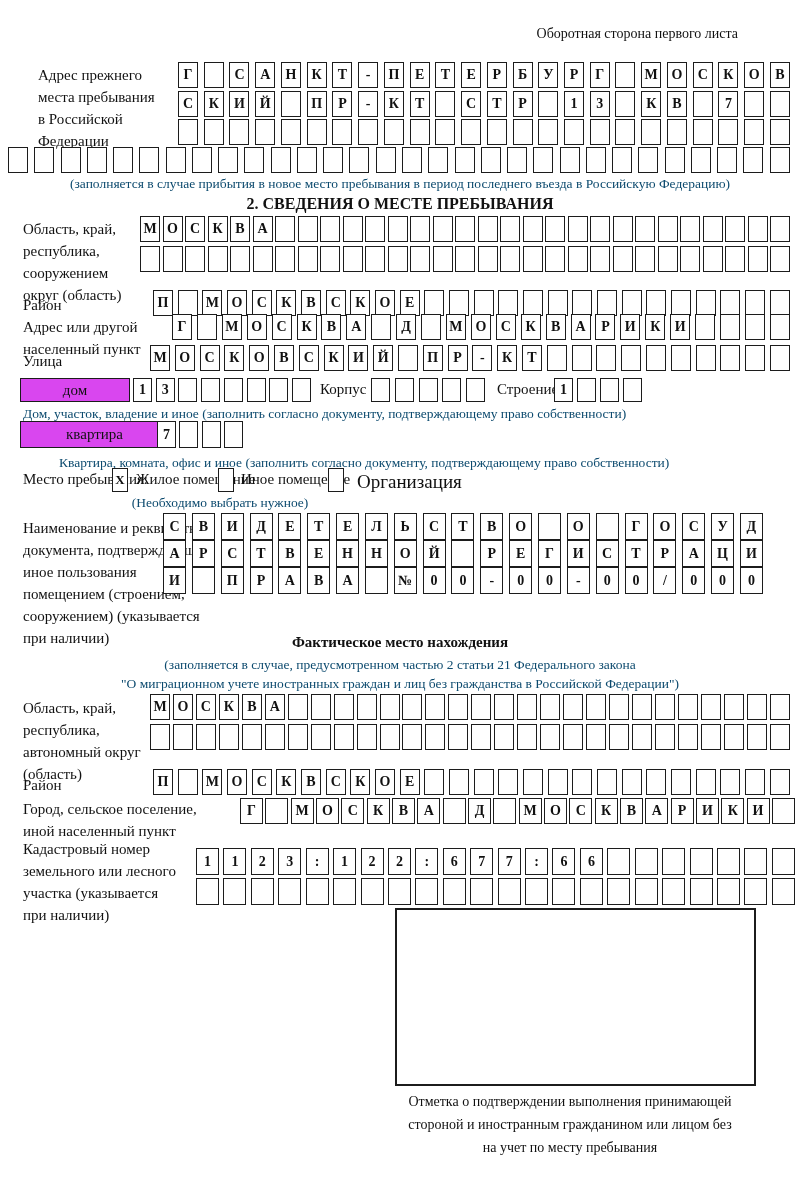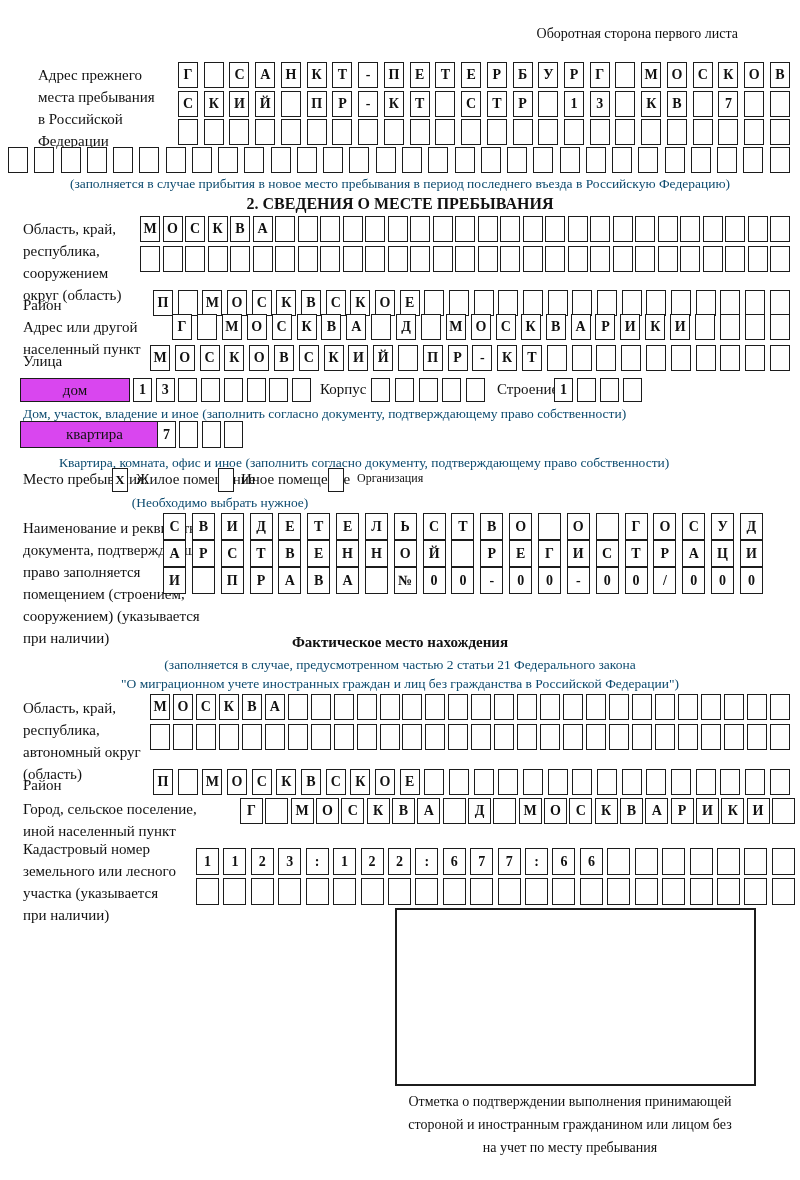--- a/index.html
+++ b/index.html
@@ -344,27 +344,27 @@
       <span class="cell"></span>
     </div>
   <div class="note" style="left:23px;top:455px;margin-left:36px;">Квартира, комната, офис и иное (заполнить согласно документу, подтверждающему право собственности)</div>
 
   <div class="abs" style="left:23px;top:471px;font-size:15px;">Место пребывания:</div>
   <div class="chk" style="left:112px;top:468px;">X</div>
   <div class="abs" style="left:136px;top:471px;font-size:15px;">Жилое помещение</div>
   <div class="chk" style="left:218px;top:468px;"></div>
   <div class="abs" style="left:241px;top:471px;font-size:15px;">Иное помещение</div>
   <div class="chk" style="left:328px;top:468px;"></div>
-  <div class="abs" style="left:357px;top:471px;font-size:12px;">Организация</div>
+  <div class="abs" style="left:357px;top:471px;font-size:19px;">Организация</div>
   <div class="note" style="left:95px;top:495px;width:250px;text-align:center;">(Необходимо выбрать нужное)</div>
 
   <div class="lbl" style="left:23px;top:517px;">
     <div>Наименование и реквизиты</div>
     <div>документа, подтверждающего</div>
-    <div>право заполняется</div>
+    <div>иное пользования</div>
     <div>помещением (строением,</div>
     <div>сооружением) (указывается</div>
     <div>при наличии)</div>
   </div>
   <div class="cellrow" style="left:163px;right:37px;top:513px;--cw:23px;--ch:27px;">
       <span class="cell">С</span>
       <span class="cell">В</span>
       <span class="cell">И</span>
       <span class="cell">Д</span>
       <span class="cell">Е</span>

